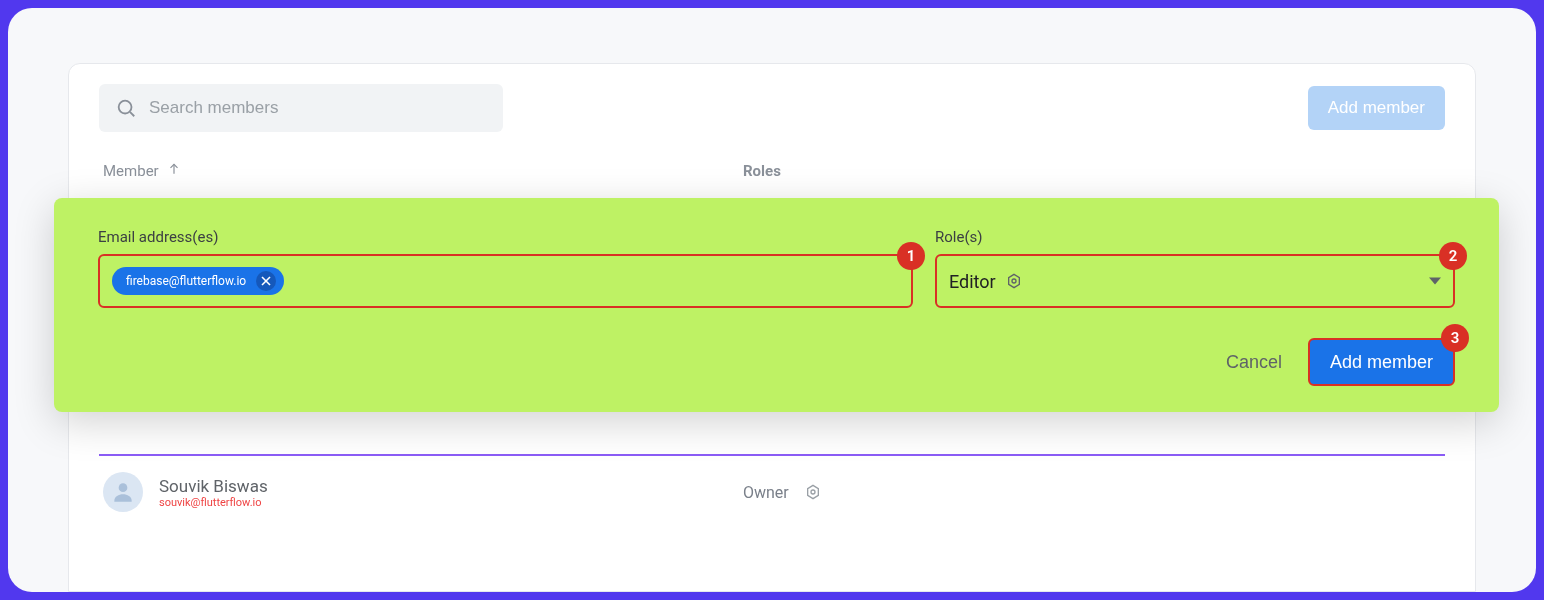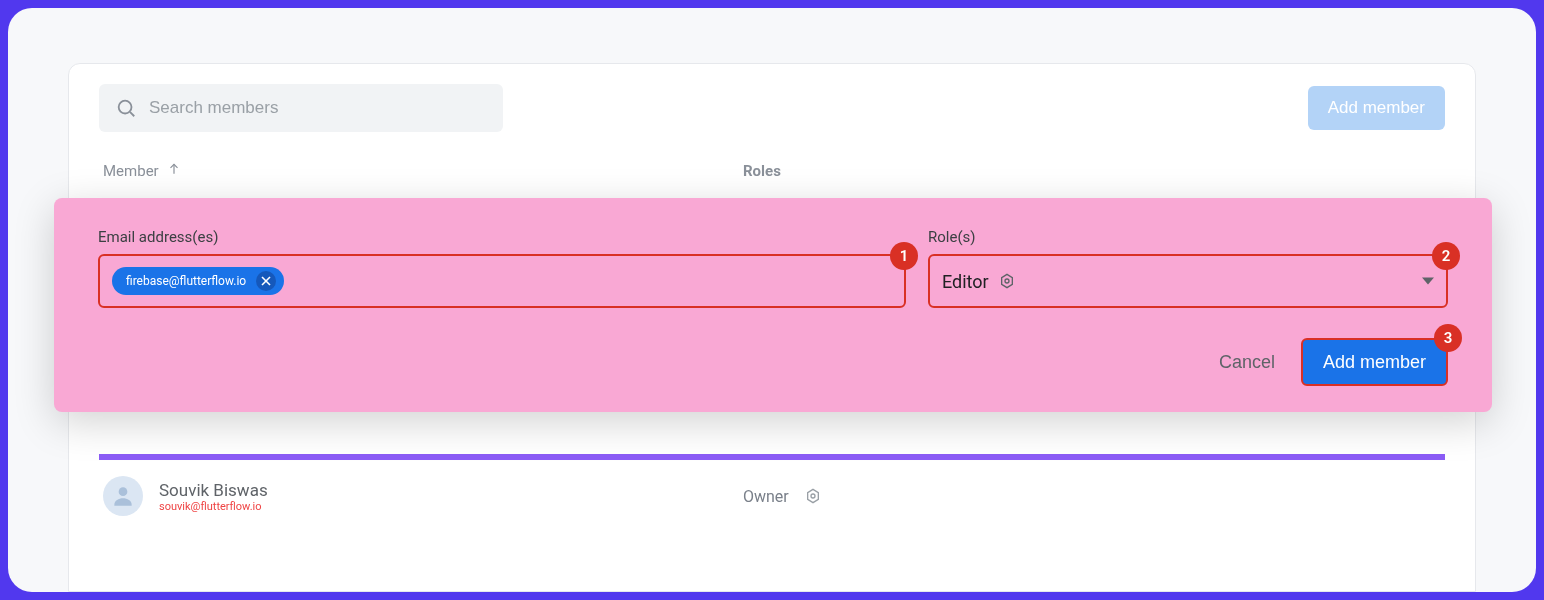--- a/index.html
+++ b/index.html
@@ -47,37 +47,37 @@
     display: flex; align-items: center;
     color: #8a9099; font-size: 15px;
     padding: 0 4px 16px 4px;
   }
   .col-member { flex: 0 0 640px; display: flex; align-items: flex-start; gap: 8px; }
   .col-roles  { flex: 1; font-weight: bold; }
 
   .row {
     display: flex; align-items: center;
     padding: 16px 4px;
-    border-top: 6px solid #8b5cf6;
+    border-top: 2px solid #8b5cf6;
   }
   .avatar {
     width: 40px; height: 40px; border-radius: 50%;
     background: #dbe6f3; display: flex; align-items: center; justify-content: center;
     color: #aac0da;
   }
   .member-info { margin-left: 16px; }
   .member-name { color: #5f6368; font-size: 17px; }
   .member-email { color: #ef4444; font-size: 11px; }
   .role-cell { display: flex; align-items: center; gap: 16px; color: #7a808a; font-size: 16px; }
 
   
   .modal {
     position: absolute;
-    left: 46px; right: 44px; top: 190px;
-    background: #f9a8d4;
+    left: 46px; right: 37px; top: 190px;
+    background: #bef264;
     border-radius: 8px;
     box-shadow: 0 10px 40px rgba(0,0,0,0.18);
     padding: 30px 44px 26px 44px;
   }
   .fields { display: flex; gap: 22px; align-items: flex-end; }
   .field { position: relative; }
   .field-email { flex: 1 1 auto; }
   .field-role  { flex: 0 0 520px; }
   .field-label { font-size: 15px; color: #3c4043; margin-bottom: 8px; }
   .input-box {

